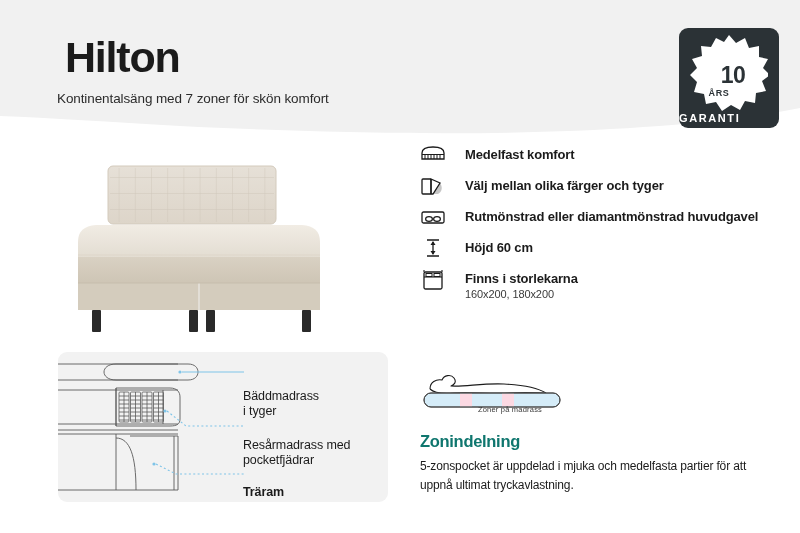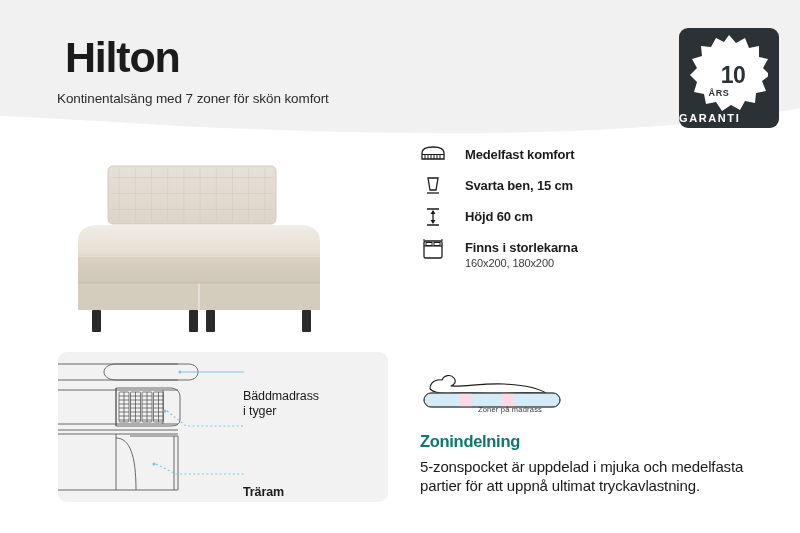--- a/index.html
+++ b/index.html
@@ -72,21 +72,21 @@
   .zone-svg{position:absolute;left:420px;top:363px;}
   .zone-caption{
     position:absolute;left:420px;top:405px;width:180px;text-align:center;
     font-size:7.5px;color:#3a3a3a;letter-spacing:0.2px;
   }
   .zone-title{
     position:absolute;left:420px;top:432px;font-size:16.5px;font-weight:bold;
     color:#0f766e;letter-spacing:-0.3px;
   }
   .zone-body{
-    position:absolute;left:420px;top:457px;width:330px;font-size:15px;color:#1b1b1b;
+    position:absolute;left:420px;top:457px;width:330px;font-size:12px;color:#1b1b1b;
     line-height:19px;letter-spacing:-0.15px;
   }
 </style>
 </head>
 <body>
 
 <div class="page">
 
   <div class="header-band">
     <svg width="800" height="140" viewBox="0 0 800 140">
@@ -154,31 +154,42 @@
       <div class="spec-icon">
         <svg width="26" height="22" viewBox="0 0 26 22">
           <path d="M2,9 C2,5 6,3 13,3 C20,3 24,5 24,9 V15 H2 Z" fill="none" stroke="#1b1b1b" stroke-width="1.3"></path>
           <path d="M2,10.5 H24" stroke="#1b1b1b" stroke-width="1"></path>
           <path d="M5,11 V15 M8,11 V15 M11,11 V15 M14,11 V15 M17,11 V15 M20,11 V15" stroke="#1b1b1b" stroke-width="1"></path>
         </svg>
       </div>
       <div class="spec-text">Medelfast komfort</div>
     </div>
 
-
-
-    <div class="spec-row">
-      <div class="spec-icon">
-        <svg width="26" height="22" viewBox="0 0 26 22">
-          <path d="M8,3 H18 L16,15 H10 Z" fill="none" stroke="#1b1b1b" stroke-width="1.3"></path>
-          <path d="M7,18 H19" stroke="#1b1b1b" stroke-width="1.3"></path>
-        </svg>
-      </div>
-      <div class="spec-text">Svarta ben, 15 cm</div>
-    </div>
+    <div class="spec-row">
+      <div class="spec-icon">
+        <svg width="26" height="22" viewBox="0 0 26 22">
+          <rect x="2" y="4" width="9" height="15" rx="1" fill="none" stroke="#1b1b1b" stroke-width="1.3"></rect>
+          <path d="M11,4 L20,8 L13,19 L11,19 Z" fill="none" stroke="#1b1b1b" stroke-width="1.3"></path>
+          <path d="M13,19 L20,8 C23,12 22,17 18,19 Z" fill="#1b1b1b" opacity="0.25"></path>
+        </svg>
+      </div>
+      <div class="spec-text">Välj mellan olika färger och tyger</div>
+    </div>
+
+    <div class="spec-row">
+      <div class="spec-icon">
+        <svg width="26" height="22" viewBox="0 0 26 22">
+          <rect x="2" y="6" width="22" height="11" rx="1.5" fill="none" stroke="#1b1b1b" stroke-width="1.3"></rect>
+          <ellipse cx="9" cy="13" rx="3.4" ry="2.4" fill="none" stroke="#1b1b1b" stroke-width="1.2"></ellipse>
+          <ellipse cx="17" cy="13" rx="3.4" ry="2.4" fill="none" stroke="#1b1b1b" stroke-width="1.2"></ellipse>
+        </svg>
+      </div>
+      <div class="spec-text">Rutmönstrad eller diamantmönstrad huvudgavel</div>
+    </div>
+
 
     <div class="spec-row">
       <div class="spec-icon">
         <svg width="26" height="22" viewBox="0 0 26 22">
           <path d="M7,3 H19 M7,19 H19" stroke="#1b1b1b" stroke-width="1.3"></path>
           <path d="M13,5 V17" stroke="#1b1b1b" stroke-width="1.3"></path>
           <path d="M13,4 L10.5,8 H15.5 Z" fill="#1b1b1b"></path>
           <path d="M13,18 L10.5,14 H15.5 Z" fill="#1b1b1b"></path>
         </svg>
       </div>
@@ -246,20 +257,24 @@
         <circle cx="96" cy="112" r="1.6" fill="#7fc4e8" stroke="none"></circle>
         <path d="M98,112 L118,122 H186" stroke-dasharray="2,2.4"></path>
       </g>
     </svg>
   </div>
 
   <div class="cut-label l1">
     <div>Bäddmadrass</div>
     <div>i tyger</div>
   </div>
+  <div class="cut-label l2">
+    <div>Resårmadrass med</div>
+    <div>pocketfjädrar</div>
+  </div>
   <div class="cut-label l3">
     <div>Träram</div>
   </div>
 
   <div class="zone-svg">
     <svg width="150" height="48" viewBox="0 0 150 48">
 
       <path d="M10,26 C10,19 16,16 22,17 C24,12 31,11 34,15 C37,19 34,22 31,23 C45,24 62,20 84,21 C104,22 118,25 126,30 L126,30" fill="#ffffff" stroke="#1b1b1b" stroke-width="1.1" stroke-linejoin="round"></path>
       <path d="M10,26 C14,30 22,31 34,30 C52,29 70,31 90,30 C106,29 118,30 126,30" fill="#ffffff" stroke="#1b1b1b" stroke-width="1.1"></path>
 

